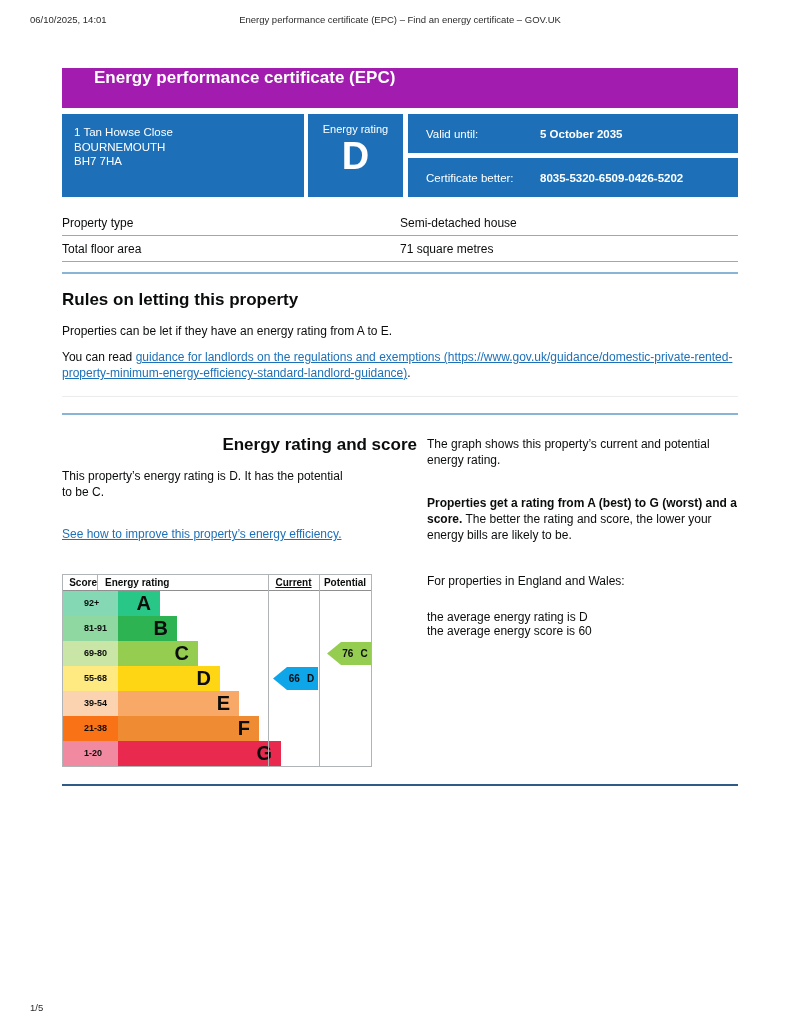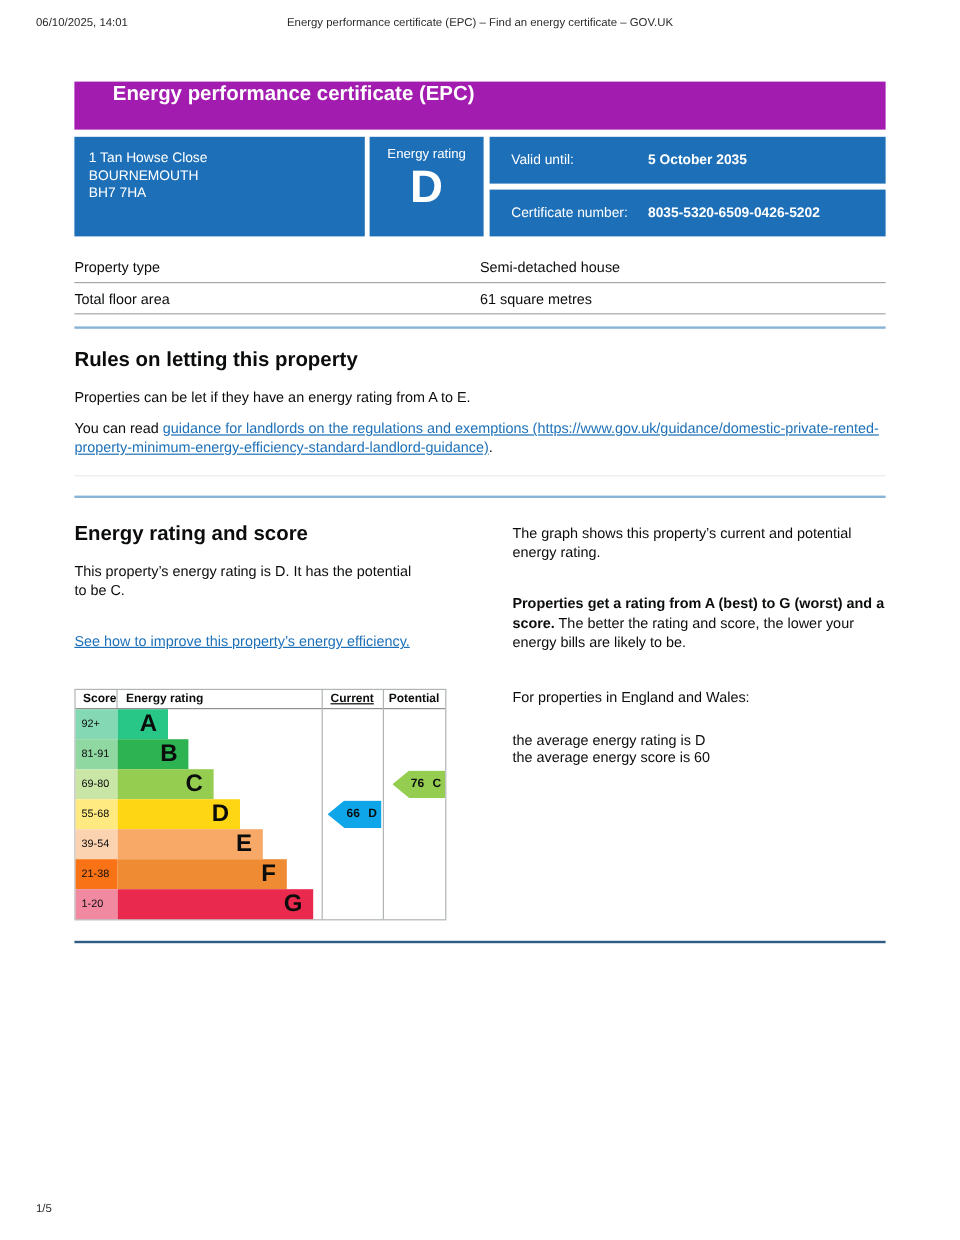--- a/index.html
+++ b/index.html
@@ -40,38 +40,38 @@
   .hr-blue-dark { border:none; border-top:2px solid #2e5c85; margin-top:17px; }
 
   h2 { font-size:17px; font-weight:bold; margin-top:16px; }
   p { font-size:12px; line-height:16px; margin-top:13px; }
   a { color:#1d70b8; text-decoration:underline; }
 
   .rules-p2 { margin-top:10px; }
 
   .cols { display:flex; margin-top:20px; }
   .col-left { width:355px; }
-  .col-left h2 { margin-top:0; }
+  .col-left h2 { margin-top:0;text-align:right; }
   .col-left p { max-width:292px; }
   .link-p { margin-top:26px; }
   .col-right { width:311px; margin-left:10px; font-size:12px; }
   .cr-p1 { margin-top:2px; line-height:15.5px; }
   .cr-p2 { margin-top:27px; line-height:16px; }
   .cr-p3 { margin-top:30px; }
   .cr-avg { margin-top:21px; line-height:14px; }
 
   
   .epc-chart { position:relative; width:310px; height:193px; border:1px solid #b1b4b6; margin-top:32px; }
   .epc-head { display:flex; height:16px; border-bottom:1px solid #8f8f8f; font-size:10px; font-weight:bold; }
   .h-score { width:35px; text-align:right; border-right:1px solid #b1b4b6; line-height:15px; }
   .h-rating { width:170px; padding-left:7px; line-height:15px; }
   .h-current { width:51px; text-align:center; line-height:15px;text-decoration:underline; }
   .h-potential { width:52px; text-align:center; line-height:15px; }
   .epc-row { display:flex; height:25px; }
-  .score-cell { width:35px; font-size:9px; font-weight:normal; padding-left:5px; line-height:25px; }
+  .score-cell { width:55px; font-size:9px; font-weight:bold; padding-left:21px; line-height:25px; }
   .band-bar { height:25px; }
   .band-letter { display:block; text-align:right; padding-right:9px; font-weight:bold; font-size:20px; line-height:25px; }
   .r0 .band-bar{width:42px} .r1 .band-bar{width:59px} .r2 .band-bar{width:80px}
   .r3 .band-bar{width:102px} .r4 .band-bar{width:121px} .r5 .band-bar{width:141px} .r6 .band-bar{width:163px}
   .vline { position:absolute; top:0; bottom:0; width:1px; background:#b1b4b6; }
   .vline-current { left:205px; } .vline-potential { left:256px; }
   .arrow { position:absolute; height:23px; display:flex; align-items:center; justify-content:center;
            gap:7px; padding-left:12px; font-size:10px; font-weight:bold;
            clip-path:polygon(0 50%, 14px 0, 100% 0, 100% 100%, 14px 100%); }
   .arrow-current { left:210px; top:92px; width:45px; }
@@ -100,34 +100,34 @@
       <div class="rating-box" style="background: rgb(29, 112, 184);">
         <div class="rating-label">Energy rating</div>
         <div class="rating-letter">D</div>
       </div>
       <div class="right-boxes">
         <div class="info-box" style="background: rgb(29, 112, 184);">
           <span class="info-label">Valid until:</span>
           <span class="info-value">5 October 2035</span>
         </div>
         <div class="info-box" style="background: rgb(29, 112, 184);">
-          <span class="info-label">Certificate number:</span>
+          <span class="info-label">Certificate better:</span>
           <span class="info-value">8035-5320-6509-0426-5202</span>
         </div>
       </div>
     </div>
 
     <div class="ptable">
       <div class="prow">
         <span class="plabel">Property type</span>
         <span>Semi-detached house</span>
       </div>
       <div class="prow">
         <span class="plabel">Total floor area</span>
-        <span>61 square metres</span>
+        <span>71 square metres</span>
       </div>
     </div>
 
     <hr class="hr-blue">
 
     <h2>Rules on letting this property</h2>
     <p>Properties can be let if they have an energy rating from A to E.</p>
     <p class="rules-p2"><span>You can read </span><a href="#">guidance for landlords on the regulations and exemptions (https://www.gov.uk/guidance/domestic-private-rented-property-minimum-energy-efficiency-standard-landlord-guidance)</a><span>.</span></p>
 
     <hr class="hr-faint">

